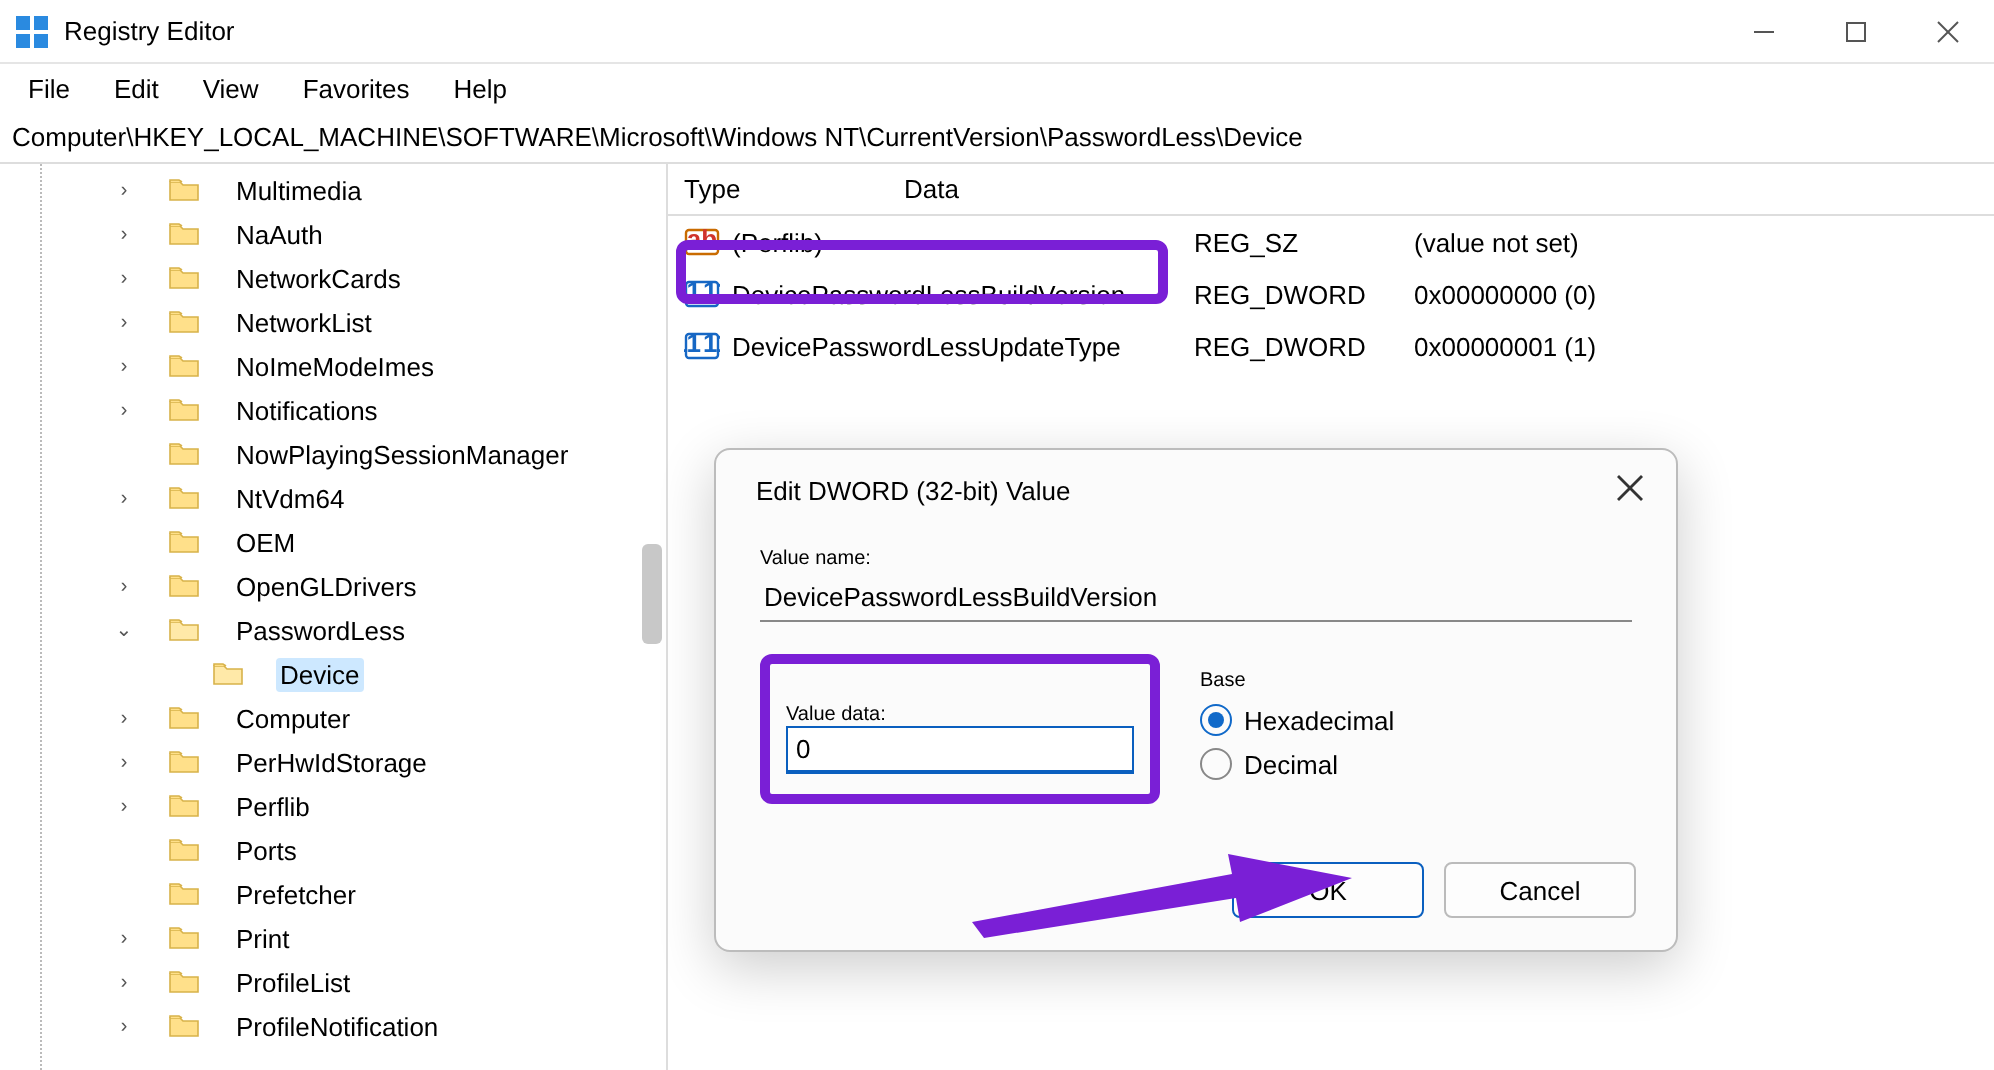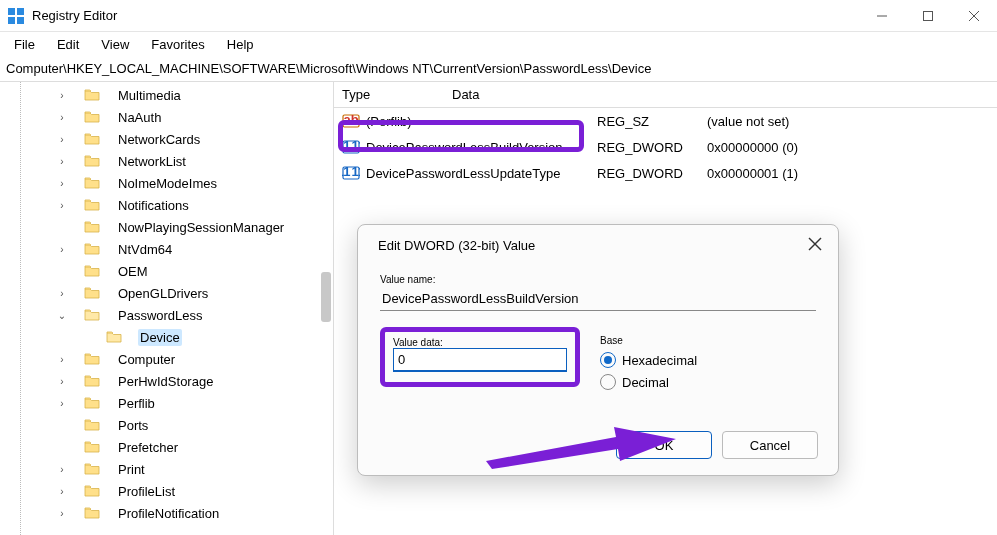--- a/index.html
+++ b/index.html
@@ -59,21 +59,21 @@
   
   .dialog { position:absolute; left:357px; top:224px; width:482px; height:252px; background:#fbfbfb; border:1px solid #bcbcbc; border-radius:8px; box-shadow:0 8px 28px rgba(0,0,0,0.2); }
   .dialog-title { display:flex; align-items:center; justify-content:space-between; padding:12px 16px 6px 20px; }
   .dialog-title span { font-size:13px; }
   .dlg-body { padding:6px 22px; }
   .dlg-label { font-size:10px; margin-top:8px; }
   .dlg-field { width:100%; border:none; border-bottom:1px solid #888; padding:4px 2px; font-size:13px; background:transparent; margin-top:2px; }
   .dlg-flex { display:flex; gap:20px; margin-top:16px; align-items:flex-start; }
   .dlg-left { flex:0 0 200px; position:relative; }
   .value-data-box { position:relative; border:5px solid #7a1fd6; border-radius:6px; padding:4px 8px 10px 8px; }
-  .value-data-box .dlg-label { margin-top:1px; }
+  .value-data-box .dlg-label { margin-top:16px; }
   .value-data-input { width:100%; border:1px solid #0a5fbf; border-bottom:2px solid #0a5fbf; padding:3px 4px; font-size:13px; }
   .dlg-right { flex:1; }
   .radio-row { display:flex; align-items:center; gap:6px; margin-top:6px; font-size:13px; }
   .radio-outer { width:16px; height:16px; border:1.5px solid #1069c9; border-radius:50%; display:inline-flex; align-items:center; justify-content:center; }
   .radio-outer.off { border-color:#888; }
   .radio-inner { width:8px; height:8px; border-radius:50%; background:#1069c9; }
   .dlg-buttons { position:absolute; right:20px; bottom:16px; display:flex; gap:10px; }
   .dlg-btn { width:96px; height:28px; border:1px solid #bbb; background:#fdfdfd; border-radius:4px; font-size:13px; }
   .dlg-btn.primary { border:1.5px solid #0a5fbf; }
 

